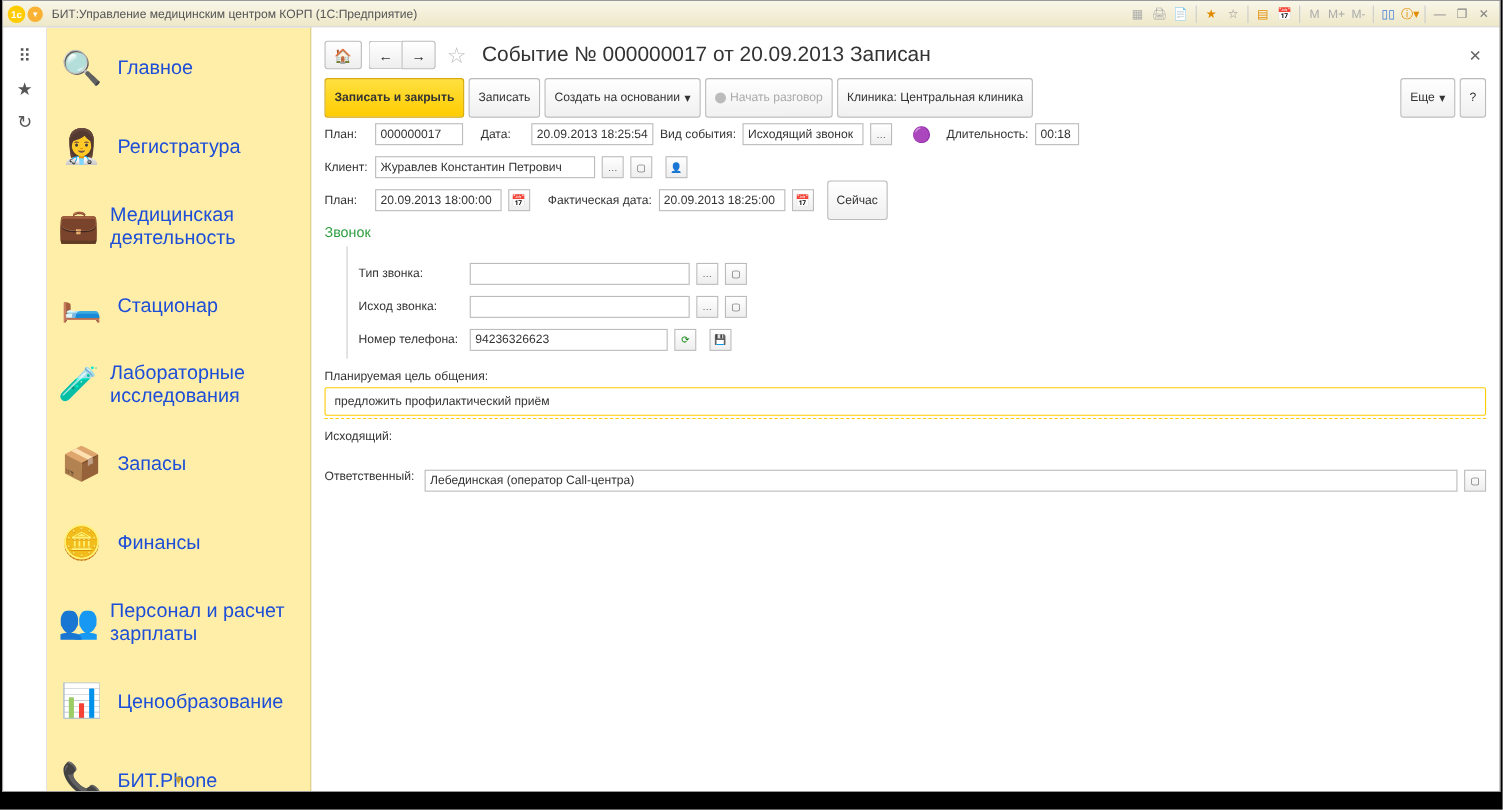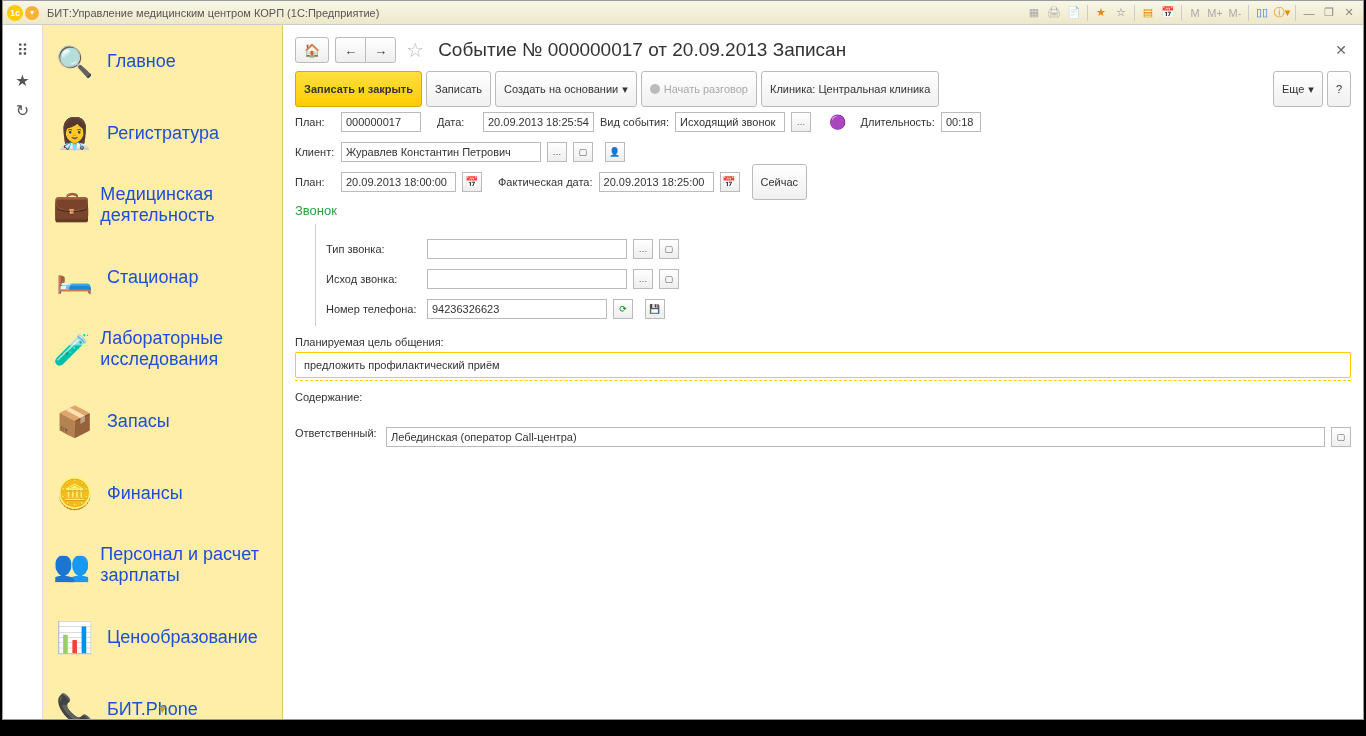--- a/index.html
+++ b/index.html
@@ -215,21 +215,21 @@
           <span class="inp" style="width:180px">94236326623</span>
           <button class="sq-btn" style="color:green">⟳</button>
           <button class="sq-btn" style="margin-left:6px;color:#3a7ad9">💾</button>
         </div>
       </div>
 
       <div class="field-label">Планируемая цель общения:</div>
       <div class="goal-box">предложить профилактический приём</div>
       <div class="dotted"></div>
 
-      <div class="field-label">Содержание:</div>
+      <div class="field-label">Исходящий:</div>
 
       <div class="bottom-row">
         <span class="lbl" style="min-width:85px">Ответственный:</span>
         <span class="inp ro" style="flex:1">Лебединская (оператор Call-центра)</span>
         <button class="sq-btn">▢</button>
       </div>
     </div>
   </div>
 </div>
 

